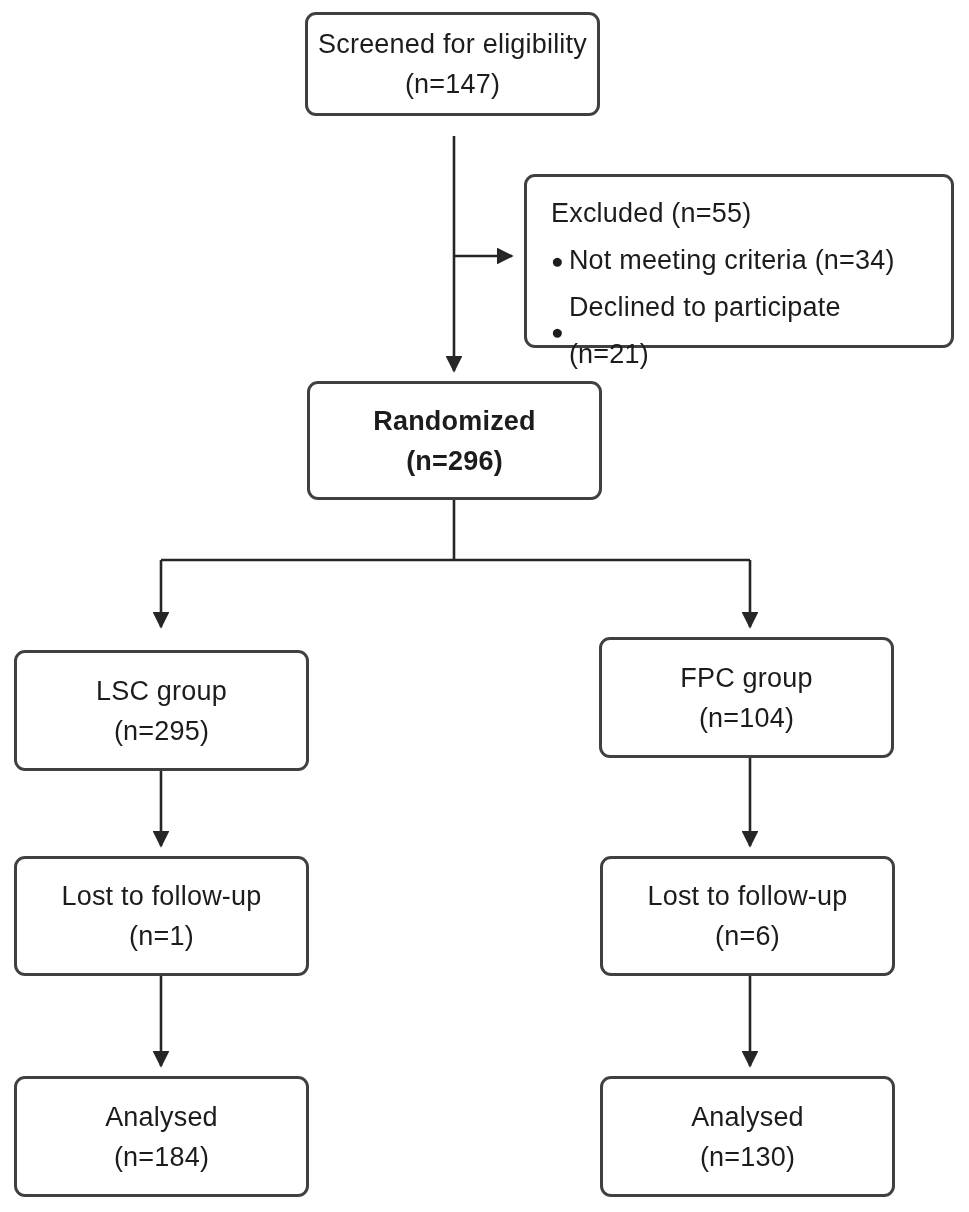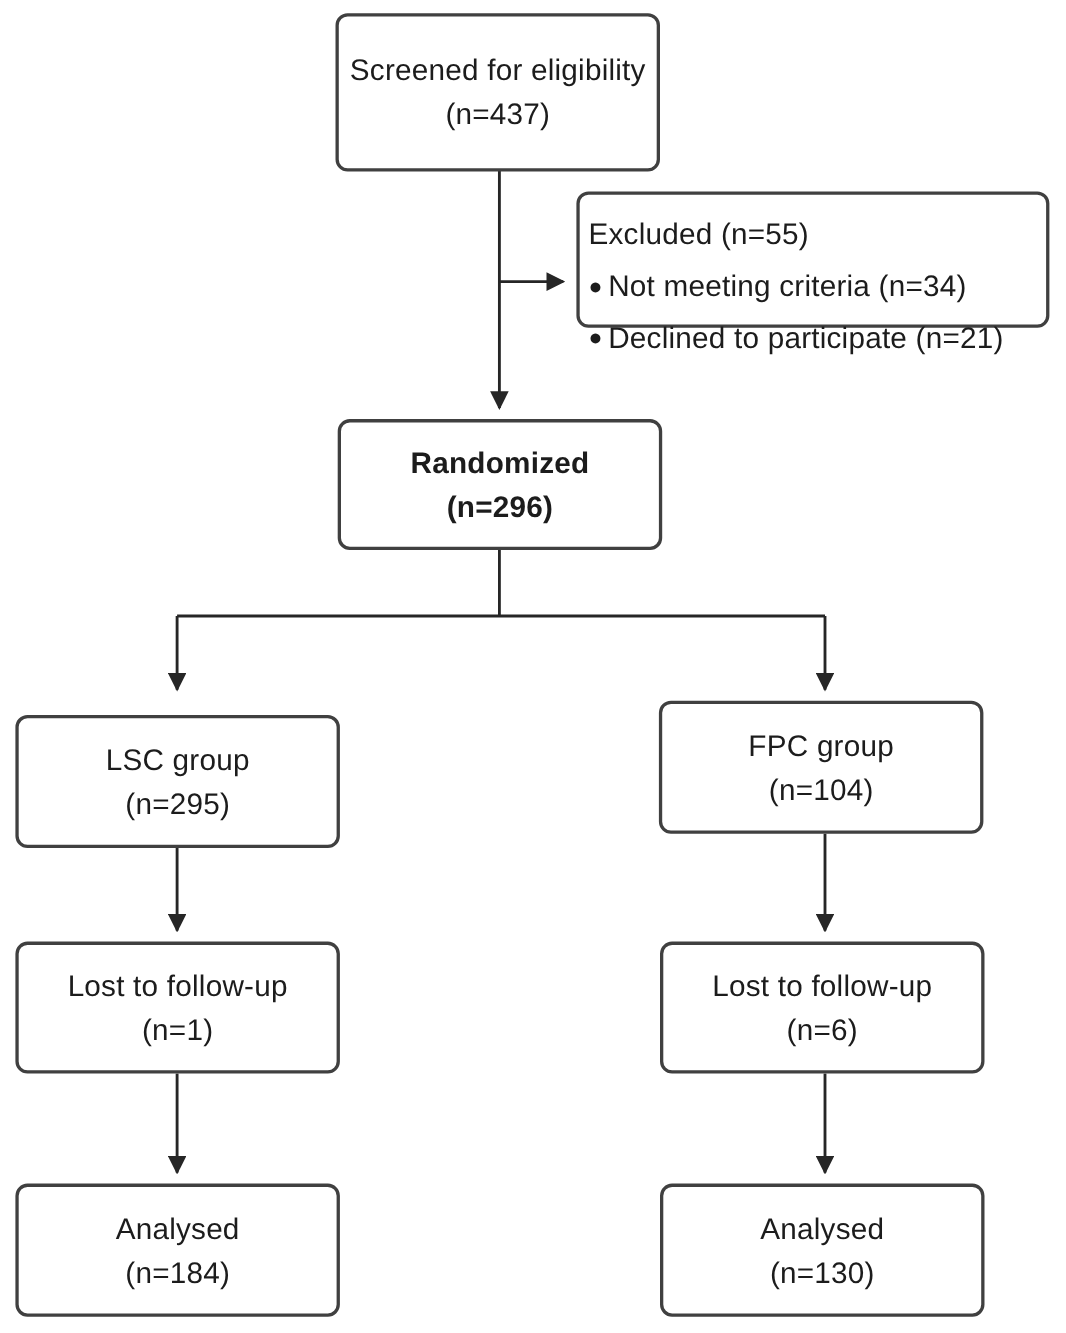--- a/index.html
+++ b/index.html
@@ -31,36 +31,36 @@
     display: flex;
     flex-direction: column;
     align-items: center;
     justify-content: center;
     text-align: center;
     font-size: 27px;
     line-height: 40px;
     letter-spacing: 0.2px;
   }
   
-  .node-screened   { left: 305px; top: 12px;   width: 295px; height: 144px; }
+  .node-screened   { left: 305px; top: 12px;   width: 295px; height: 104px; }
   .node-randomized { left: 307px; top: 381px;  width: 295px; height: 119px; font-weight: bold; }
   .node-lsc        { left: 14px;  top: 637px;  width: 295px; height: 121px; margin-top: 13px; }
   .node-fpc        { left: 599px; top: 637px;  width: 295px; height: 121px; }
   .node-lost-lsc   { left: 14px;  top: 856px;  width: 295px; height: 120px; }
   .node-lost-fpc   { left: 600px; top: 856px;  width: 295px; height: 120px; }
   .node-an-lsc     { left: 14px;  top: 1076px; width: 295px; height: 121px; }
   .node-an-fpc     { left: 600px; top: 1076px; width: 295px; height: 121px; }
   
   .node-excluded {
     left: 524px; top: 174px;
-    width: 430px; height: 124px;
+    width: 430px; height: 174px;
     align-items: flex-start;
     justify-content: flex-start;
     text-align: left;
-    padding: 13px 8px;
+    padding: 13px 24px;
     line-height: 47px;
   }
   .bullet-row {
     display: flex;
     align-items: center;
   }
   .bullet-glyph {
     font-size: 21px;
     margin-right: 5px;
     line-height: 47px;
@@ -86,21 +86,21 @@
       <path d="M750,560 V627" marker-end="url(#arrow)"></path>
       <path d="M161,758 V846" marker-end="url(#arrow)"></path>
       <path d="M161,976 V1066" marker-end="url(#arrow)"></path>
       <path d="M750,758 V846" marker-end="url(#arrow)"></path>
       <path d="M750,976 V1066" marker-end="url(#arrow)"></path>
     </g>
   </svg>
 
   <div class="node node-screened">
     <div>Screened for eligibility</div>
-    <div>(n=437)</div>
+    <div>(n=147)</div>
   </div>
 
   <div class="node node-excluded">
     <div>Excluded (n=55)</div>
     <div class="bullet-row">
       <span class="bullet-glyph">●</span>
       <span>Not meeting criteria (n=34)</span>
     </div>
     <div class="bullet-row">
       <span class="bullet-glyph">●</span>

